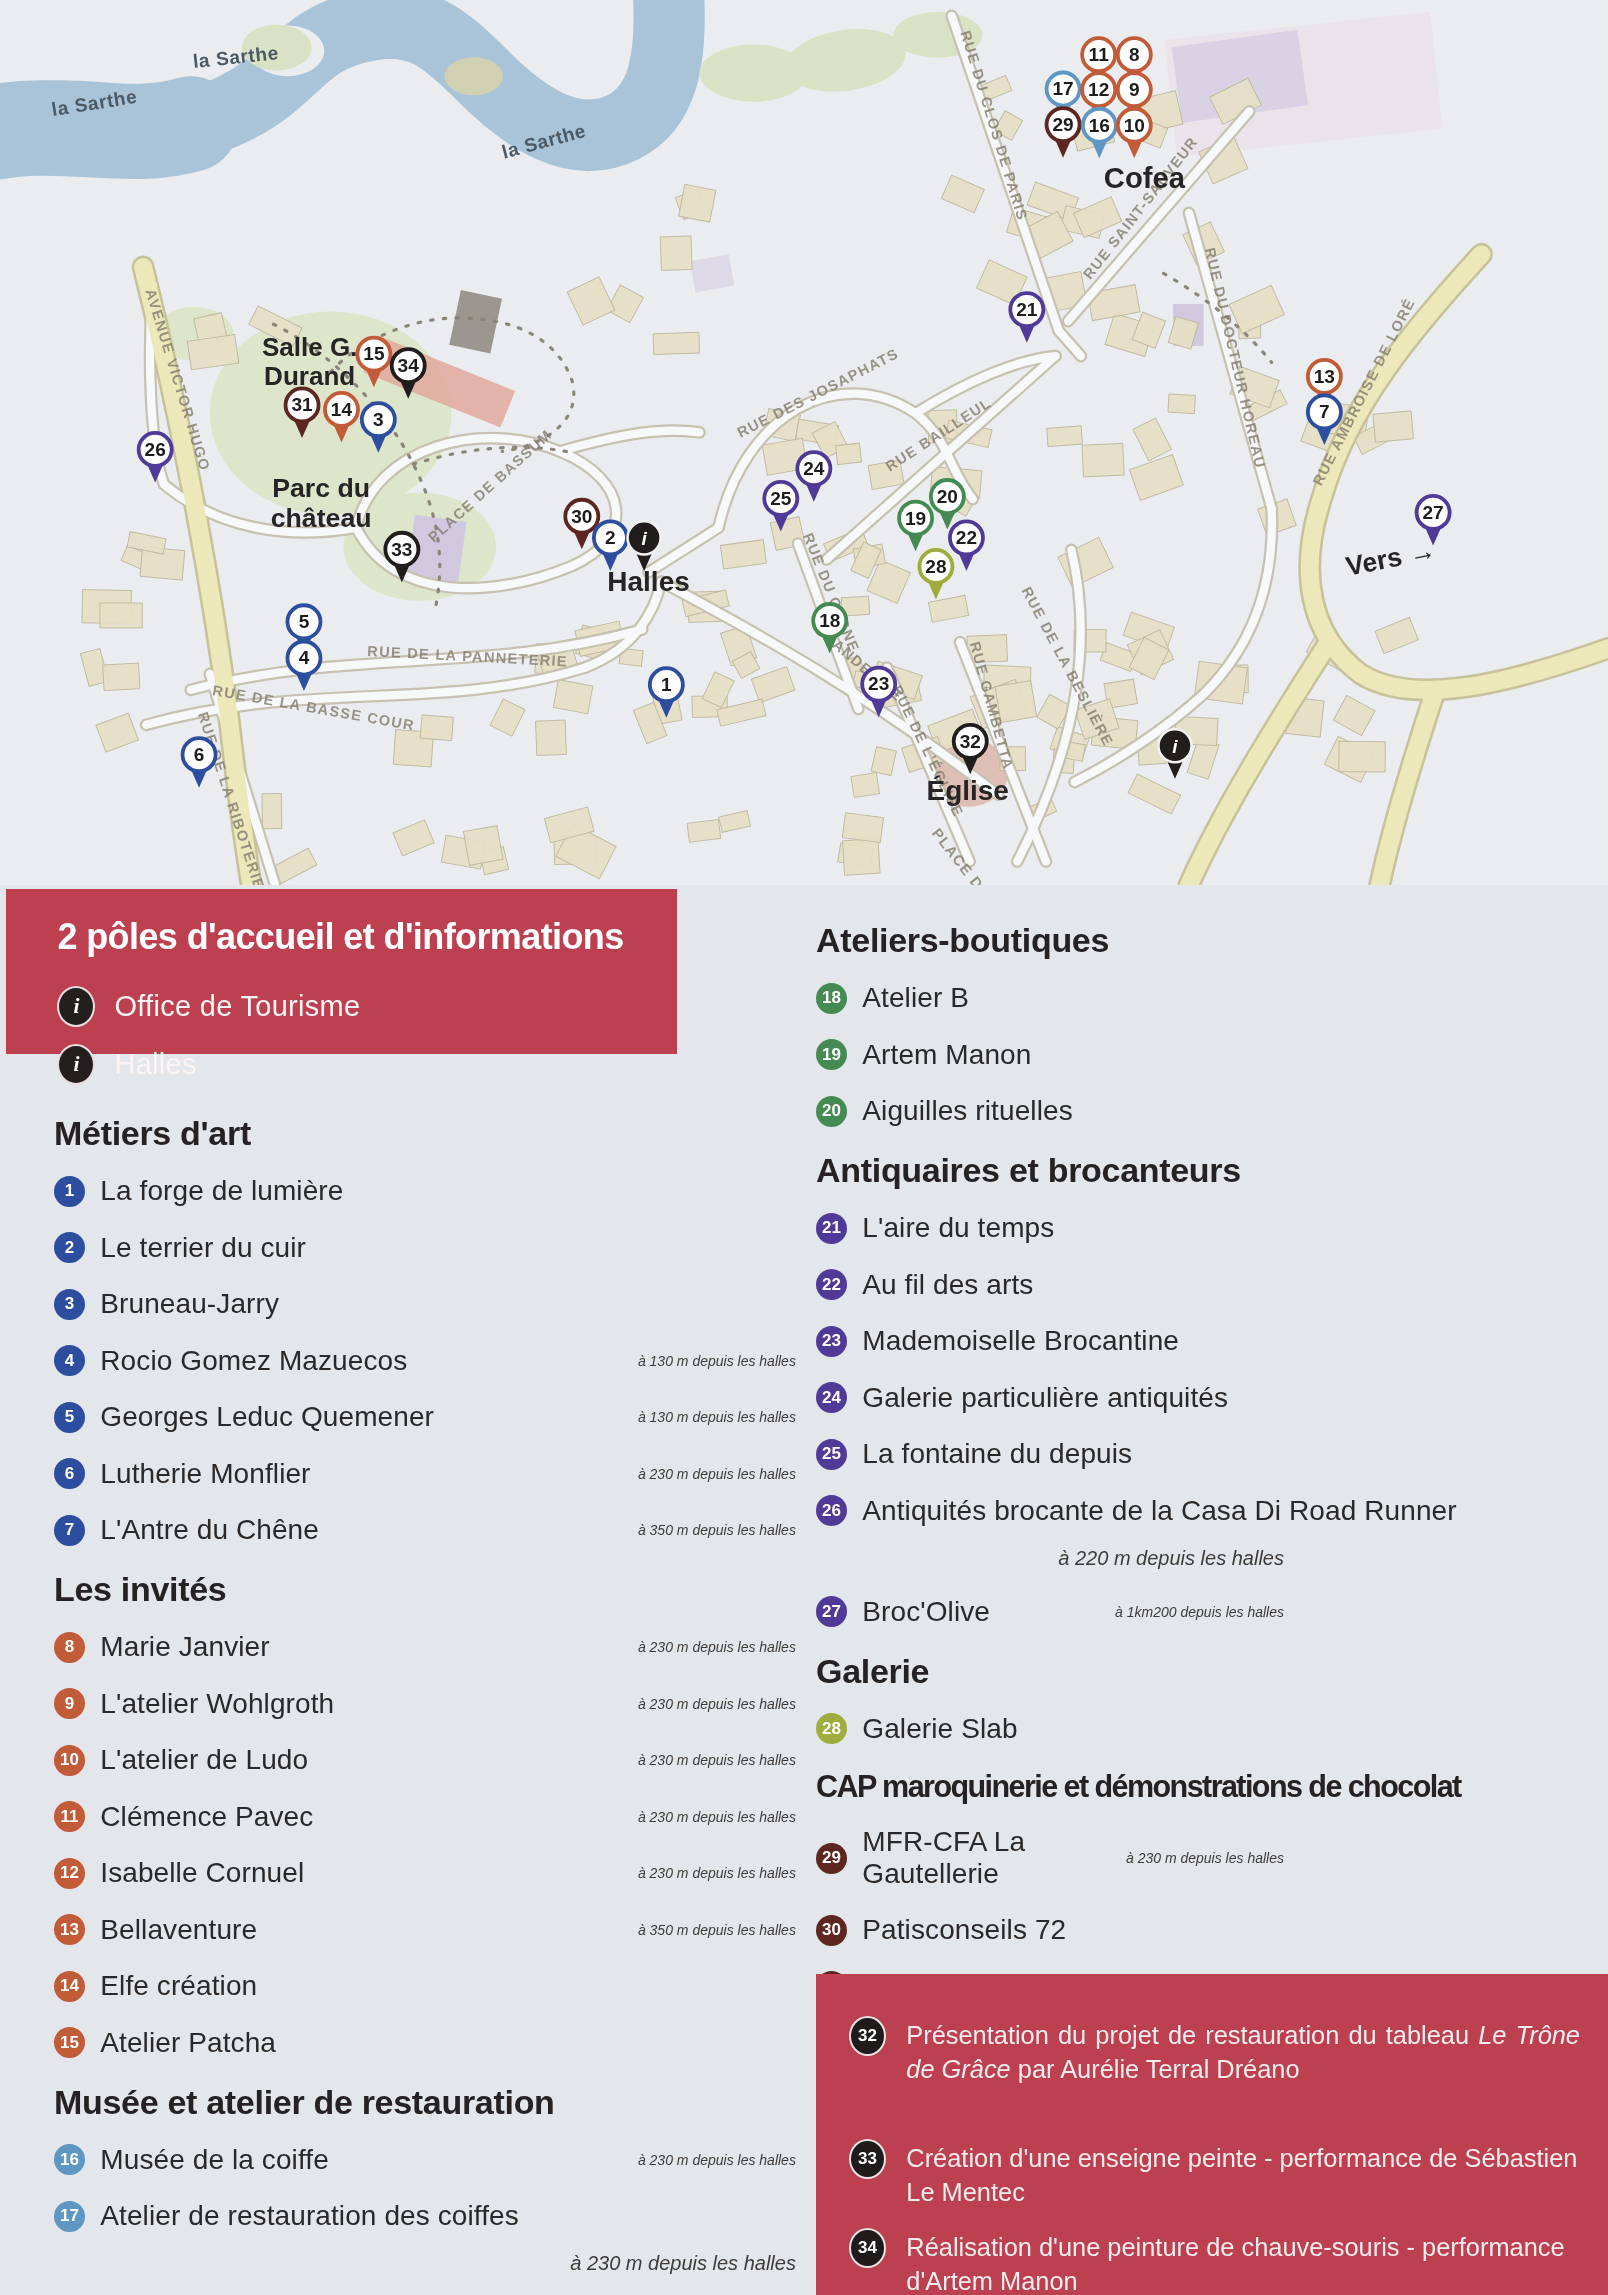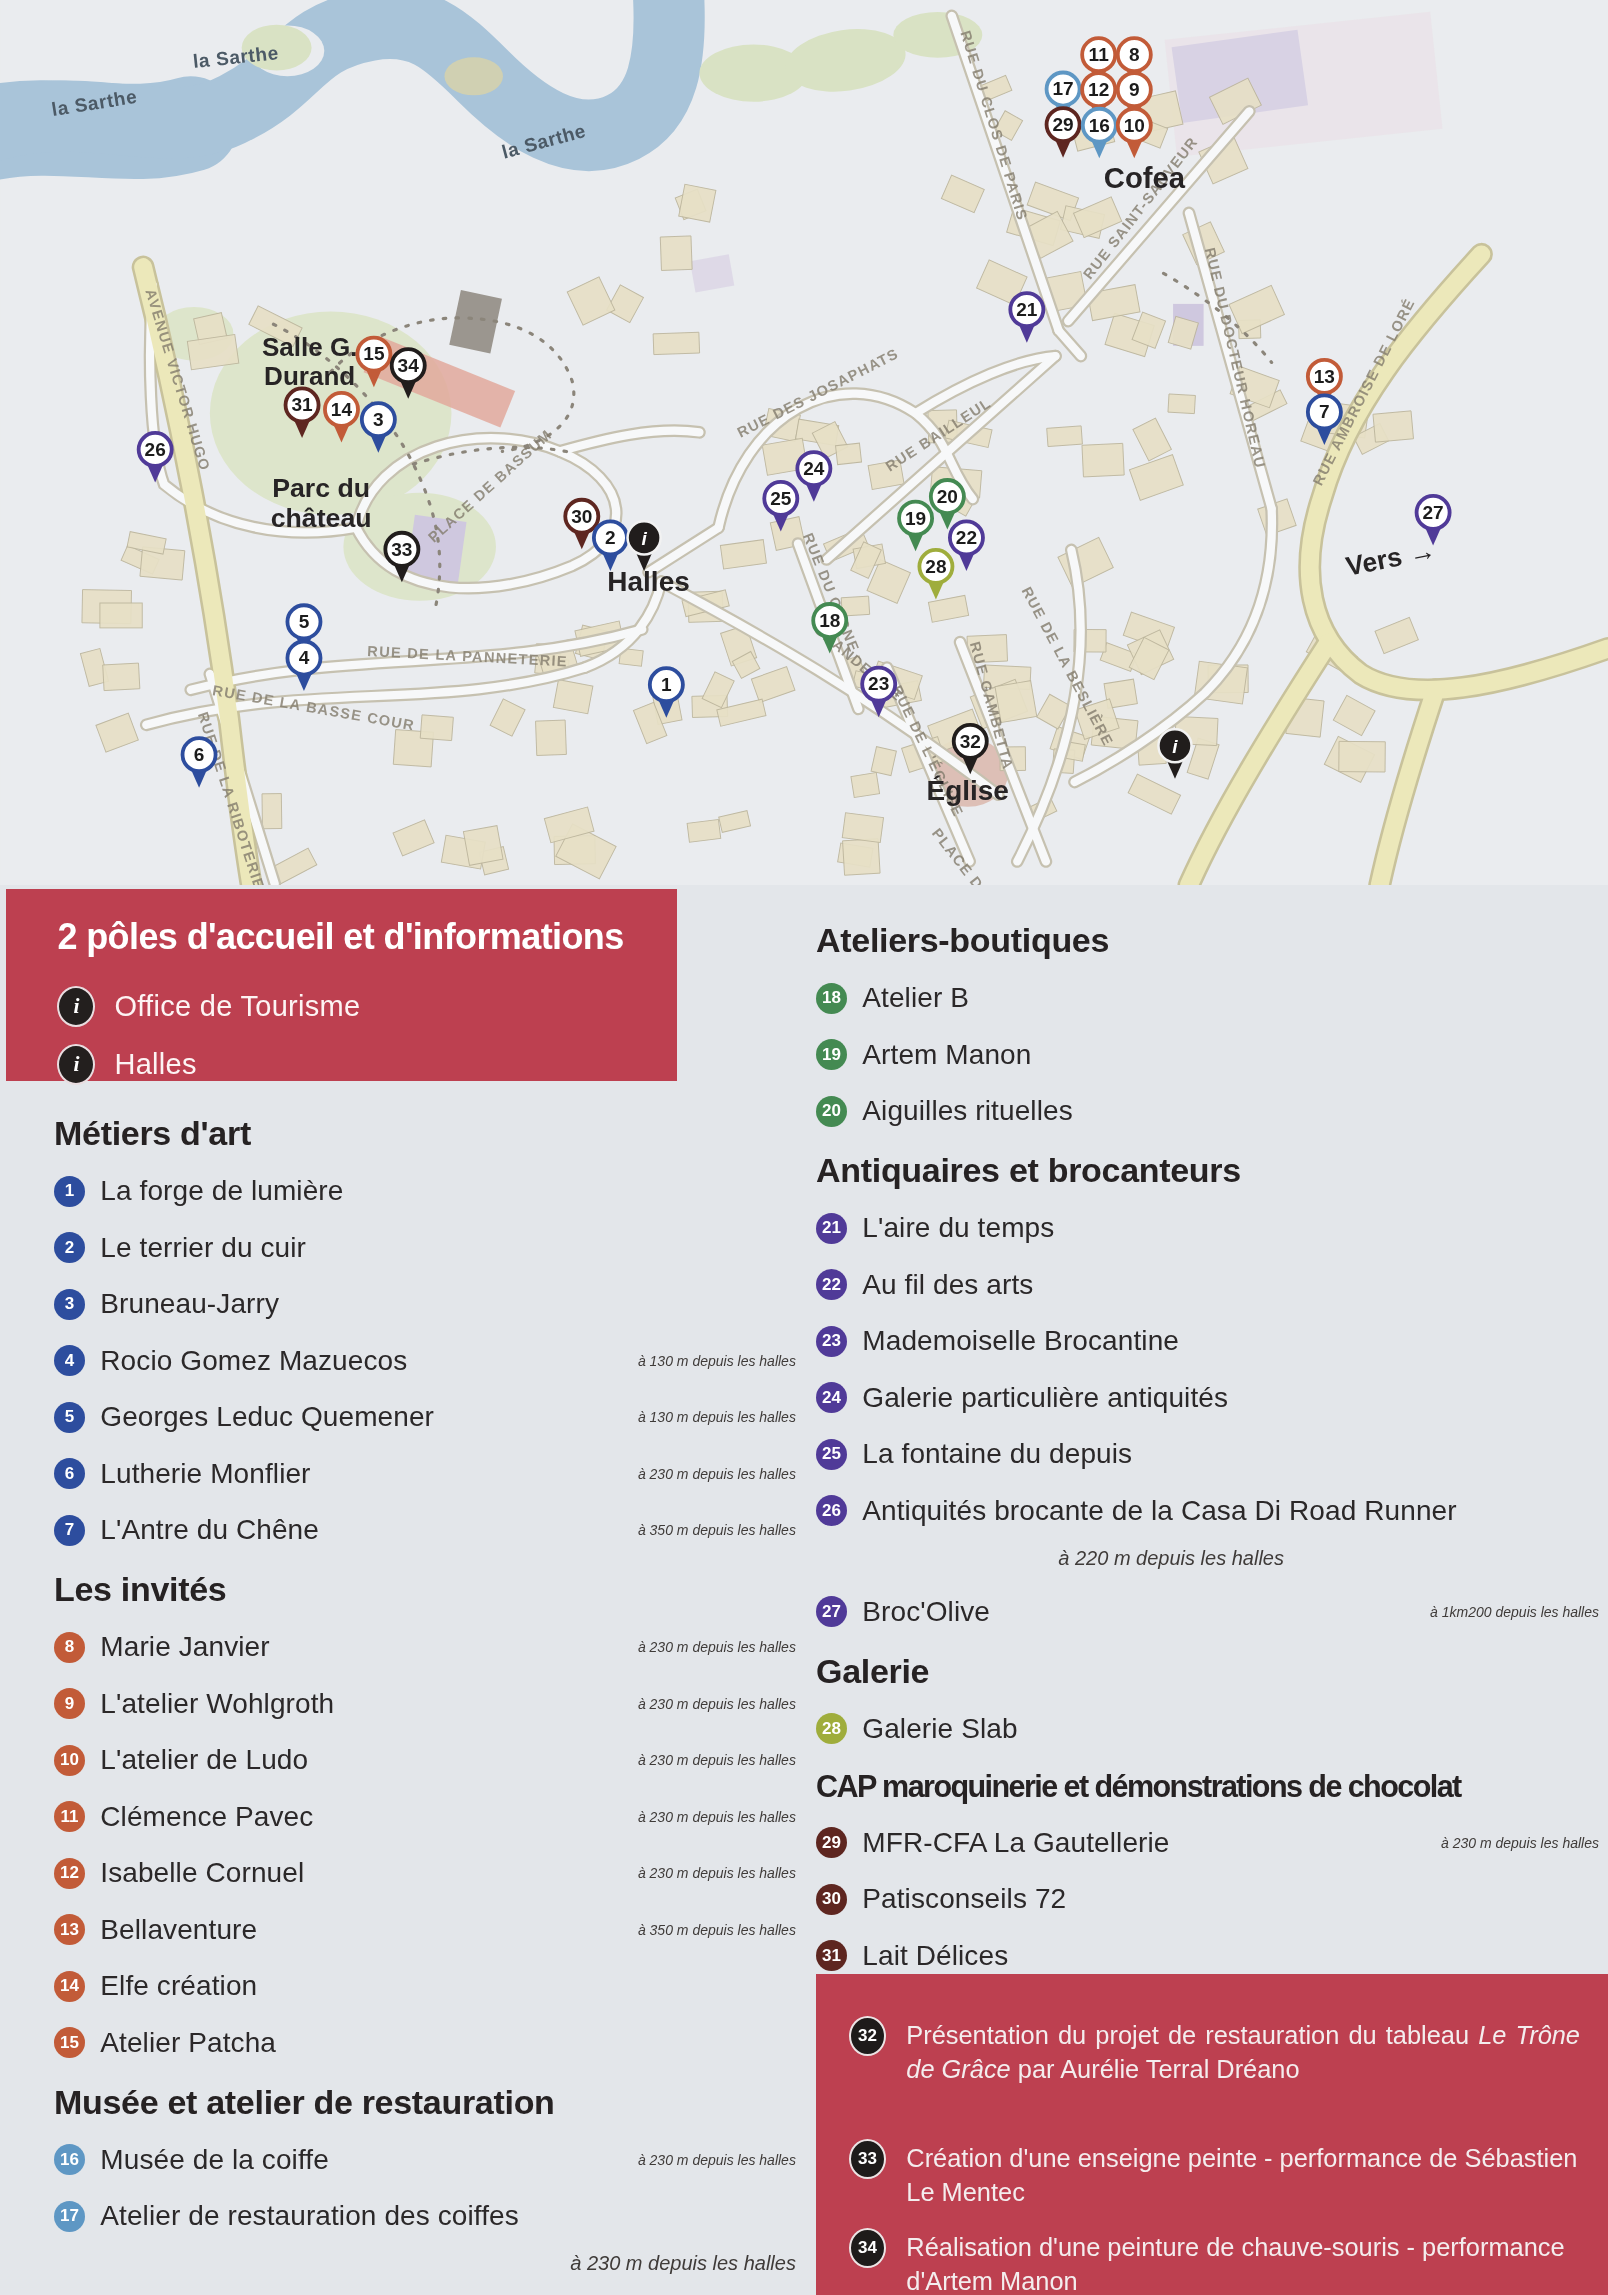--- a/index.html
+++ b/index.html
@@ -12,21 +12,21 @@
   #map-wrap{position:absolute;left:0;top:0;width:1608px;height:885px;}
   svg text{font-family:"Liberation Sans", sans-serif;}
   .street-lb{fill:#837c6d;font-size:23px;font-weight:700;letter-spacing:2px;opacity:.8;}
   .river-lb{fill:#4c5a66;font-size:30px;font-weight:600;letter-spacing:1px;}
   .place-lb{fill:#272425;font-weight:700;}
   .pin-num{fill:#1c1c1c;font-size:30px;font-weight:700;text-anchor:middle;}
   .pin-num-w{fill:#ffffff;font-size:30px;font-weight:700;text-anchor:middle;}
 
   
   #info-box{
-    position:absolute;left:6.4px;top:889px;width:671px;height:192px;
+    position:absolute;left:6.4px;top:889px;width:671px;height:165px;
     background:var(--red,#bd4050);
   }
   #info-box .ib-title{
     position:absolute;left:51px;top:27px;width:604px;
     color:#fff;font-size:36px;font-weight:800;letter-spacing:-0.6px;
   }
   .ib-row{position:absolute;left:51px;display:flex;align-items:center;}
   .ib-row .i-badge{
     width:34px;height:37px;border-radius:50%;
     background:#231f1e;border:2.5px solid #e9dde0;
@@ -47,21 +47,21 @@
   .lg-row{display:flex;align-items:center;min-height:33px;margin-bottom:23.5px;position:relative;}
   .lg-badge{
     flex:none;width:31px;height:31px;border-radius:50%;
     color:#fff;font-size:17px;font-weight:700;
     display:flex;align-items:center;justify-content:center;
     margin-right:15.3px;
   }
   .lg-label{font-size:28px;color:#2b2829;letter-spacing:0.1px;}
   .lg-dist{font-size:14px;font-style:italic;color:#3f3b39;margin-left:auto;white-space:nowrap;}
   #legend-left .lg-dist{margin-right:5.1px;}
-  #legend-right .lg-dist{}
+  #legend-right .lg-dist{margin-right:315px;}
   .lg-dist-row{text-align:right;font-size:20px;font-style:italic;color:#3f3b39;margin:-3.8px 0 25.4px 0;}
   #legend-left .lg-dist-row{padding-right:5.1px;}
   #legend-right .lg-dist-row{padding-right:315px;}
 
   
   #activities{
     position:absolute;left:816px;top:1974px;width:792px;height:321px;
     background:var(--red,#bd4050);
   }
   .act-row{position:absolute;left:33px;display:flex;align-items:flex-start;width:731px;}

